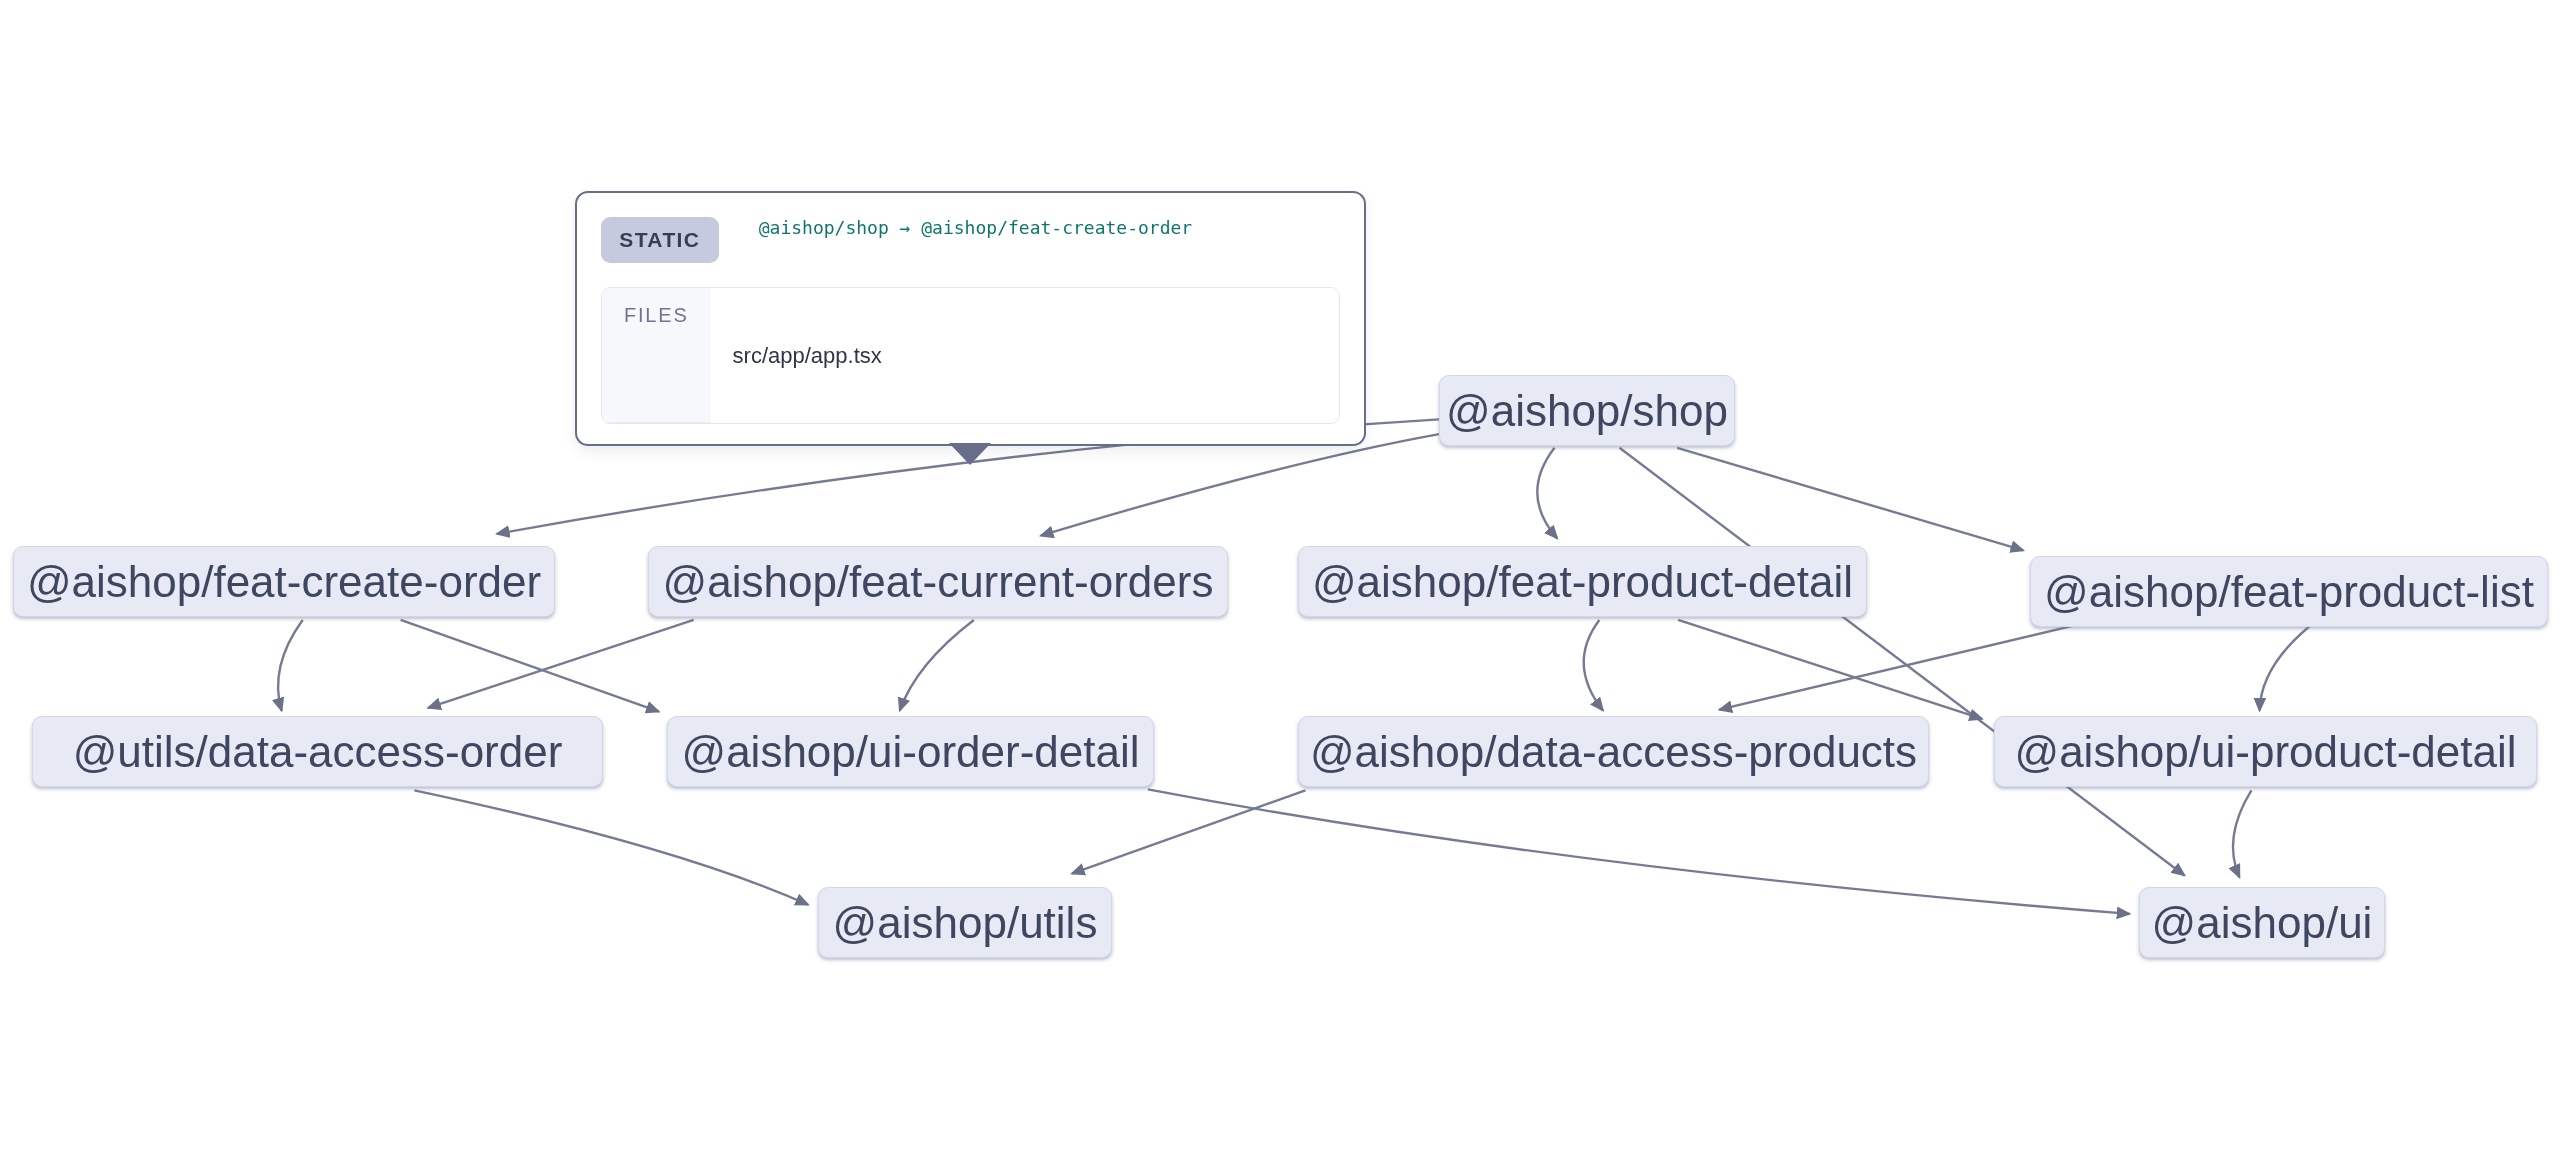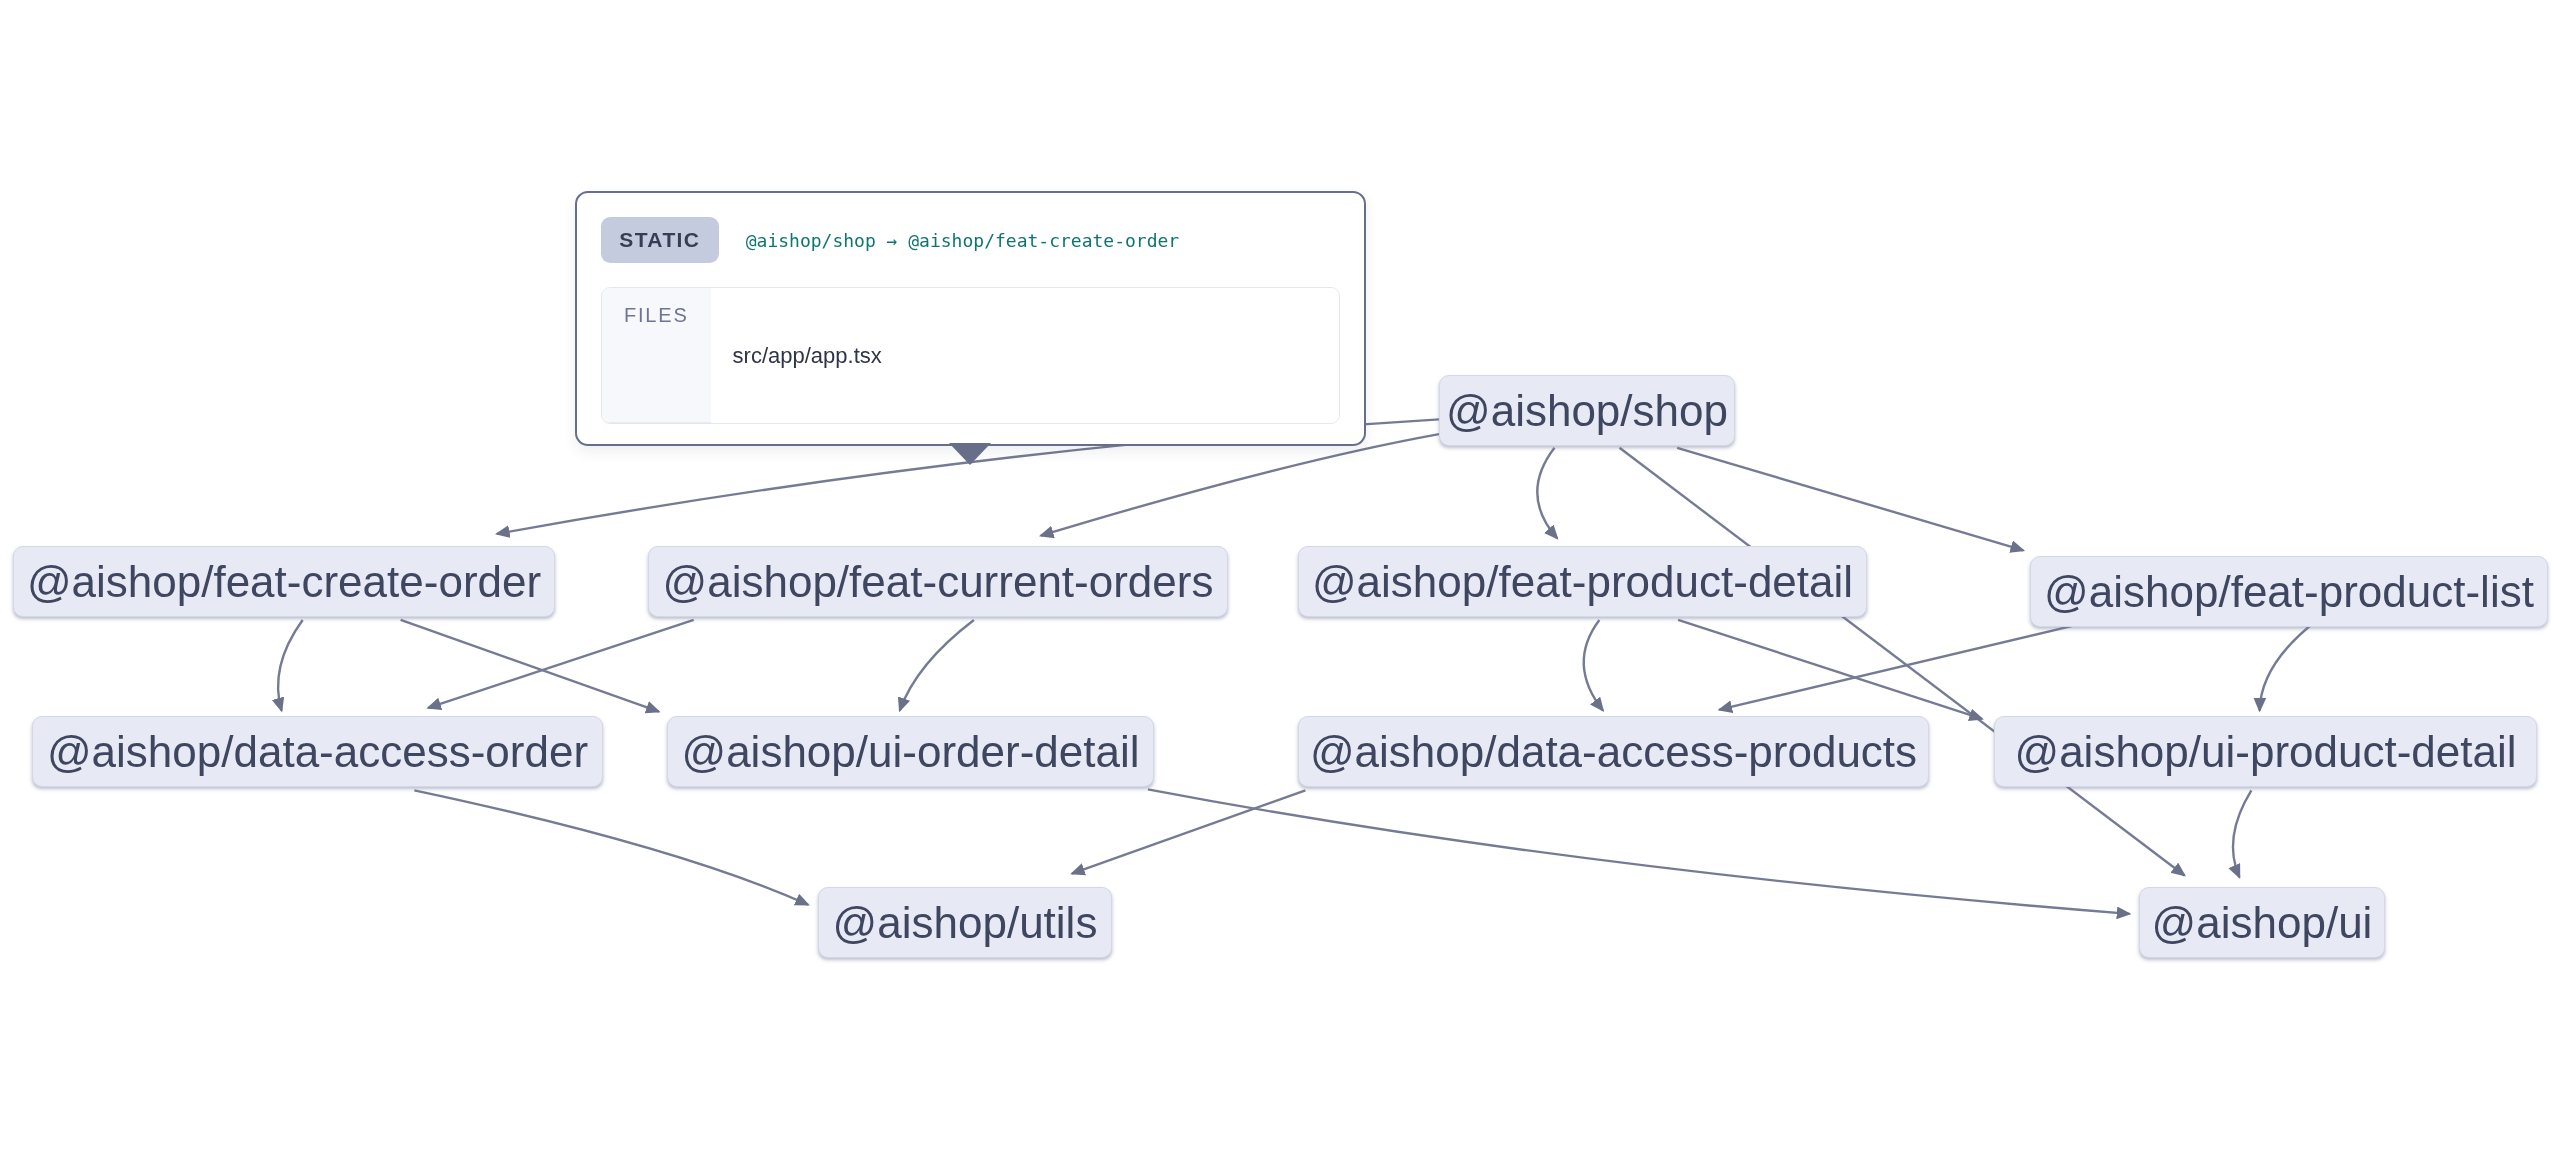--- a/index.html
+++ b/index.html
@@ -55,22 +55,22 @@
   .tooltip-pointer {
     position: absolute;
     left: 949px; top: 443px;
     width: 0; height: 0;
     border-left: 21px solid transparent;
     border-right: 21px solid transparent;
     border-top: 22px solid #666e89;
   }
   .tooltip-header {
     display: flex;
-    align-items: center;
-    gap: 27px;
+    align-items: flex-start;
+    gap: 40px;
     margin-bottom: 24px;
   }
   .badge {
     background: #c5cbdf;
     color: #363e56;
     font-weight: bold;
     font-size: 21px;
     letter-spacing: 1.4px;
     padding: 11px 18.3px;
     border-radius: 9.2px;
@@ -140,21 +140,21 @@
         <path d="M2458,863 Q2426,915 2445,958" class="edge" marker-end="url(#arrow)"></path>
       </g>
   </svg>
 
   <div id="nodes-layer">
       <div class="node" style="left: 1439px; top: 375px; width: 296px; height: 71px;">@aishop/shop</div>
       <div class="node" style="left: 13px; top: 546px; width: 542px; height: 71px;">@aishop/feat-create-order</div>
       <div class="node" style="left: 648px; top: 546px; width: 580px; height: 71px;">@aishop/feat-current-orders</div>
       <div class="node" style="left: 1298px; top: 546px; width: 569px; height: 71px;">@aishop/feat-product-detail</div>
       <div class="node" style="left: 2030px; top: 546px; width: 518px; height: 71px; margin-top: 10px;">@aishop/feat-product-list</div>
-      <div class="node" style="left: 32px; top: 716px; width: 571px; height: 71px;">@aishop/data-access-order</div>
+      <div class="node" style="left: 32px; top: 716px; width: 571px; height: 71px;">@utils/data-access-order</div>
       <div class="node" style="left: 667px; top: 716px; width: 487px; height: 71px;">@aishop/ui-order-detail</div>
       <div class="node" style="left: 1298px; top: 716px; width: 631px; height: 71px;">@aishop/data-access-products</div>
       <div class="node" style="left: 1994px; top: 716px; width: 543px; height: 71px;">@aishop/ui-product-detail</div>
       <div class="node" style="left: 818px; top: 887px; width: 294px; height: 71px;">@aishop/utils</div>
       <div class="node" style="left: 2139px; top: 887px; width: 246px; height: 71px;">@aishop/ui</div>
     </div>
 
   <div class="tooltip">
     <div class="tooltip-header">
       <span class="badge">STATIC</span>

